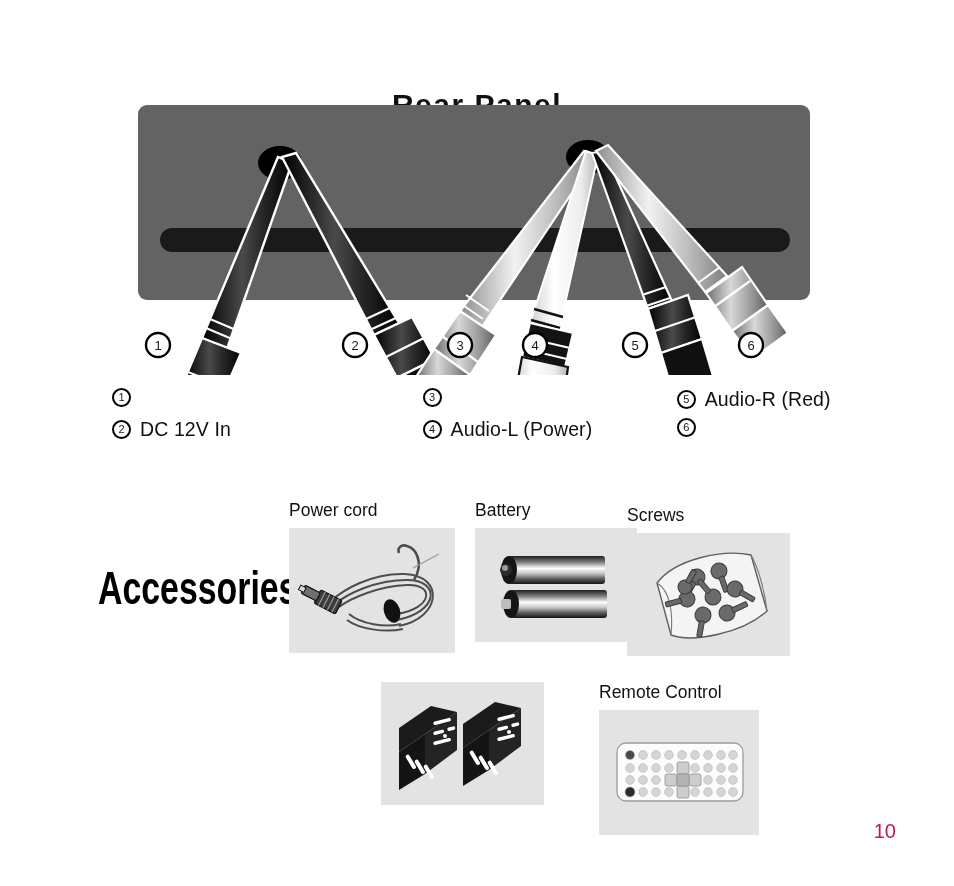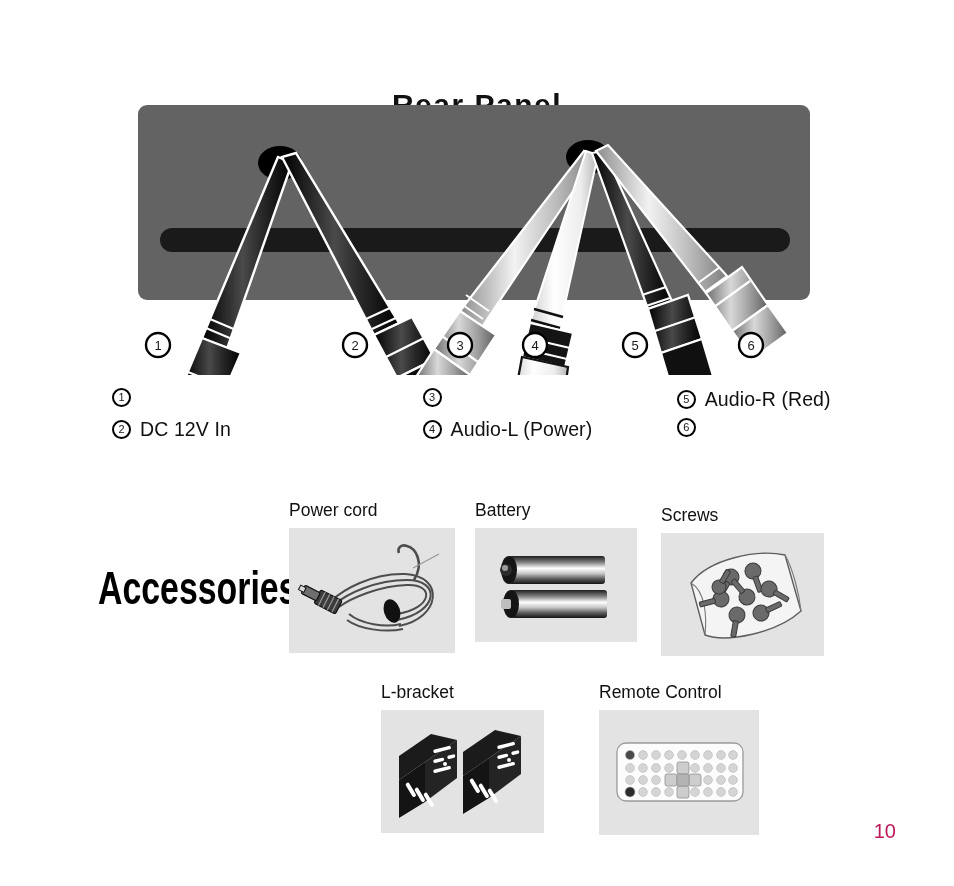--- a/index.html
+++ b/index.html
@@ -98,21 +98,21 @@
   }
   .acc-box {
     background: #e3e3e3;
   }
   .acc-box svg { display: block; }
 
   #acc-power-cord { left: 289px; top: 500px; }
   #acc-power-cord .acc-box { width: 166px; height: 125px; }
   #acc-battery    { left: 456px; top: 500px; margin-left: 19px; }
   #acc-battery .acc-box { width: 162px; height: 114px; }
-  #acc-screws     { left: 661px; top: 505px; }
+  #acc-screws     { left: 627px; top: 505px; }
   #acc-screws .acc-box { width: 163px; height: 123px; }
   #acc-l-bracket  { left: 381px; top: 682px; }
   #acc-l-bracket .acc-box { width: 163px; height: 123px; }
   #acc-remote     { left: 567px; top: 682px; margin-left: 32px; }
   #acc-remote .acc-box { width: 160px; height: 125px; }
 
   
   #page-number {
     position: absolute;
     right: 58px; bottom: 43px;
@@ -396,21 +396,20 @@
         <g transform="translate(58,54) rotate(-150)">
           <circle r="7"></circle>
             <rect x="-2.5" y="5" width="5" height="14" rx="1"></rect>
         </g>
       </g>
     </svg>
   </div>
 </div>
 
 <div class="acc-item" id="acc-l-bracket">
-  <div class="acc-caption">L-bracket</div>
   <div class="acc-box">
     <svg width="163" height="123" viewBox="0 0 163 123" xmlns="http://www.w3.org/2000/svg">
 
       <g>
         <path d="M18 70 L44 52 L44 92 L18 108 Z" fill="#141414"></path>
         <path d="M44 52 L76 30 L76 68 L44 92 Z" fill="#242424"></path>
         <path d="M18 70 L44 52 L76 30 L50 24 L18 46 Z" fill="#1b1b1b"></path>
         <g fill="#fff">
           <rect x="52" y="40" width="18" height="3.4" rx="1.6" transform="rotate(-14 52 40)"></rect>
           <rect x="52" y="50" width="11" height="3.4" rx="1.6" transform="rotate(-14 52 50)"></rect>

